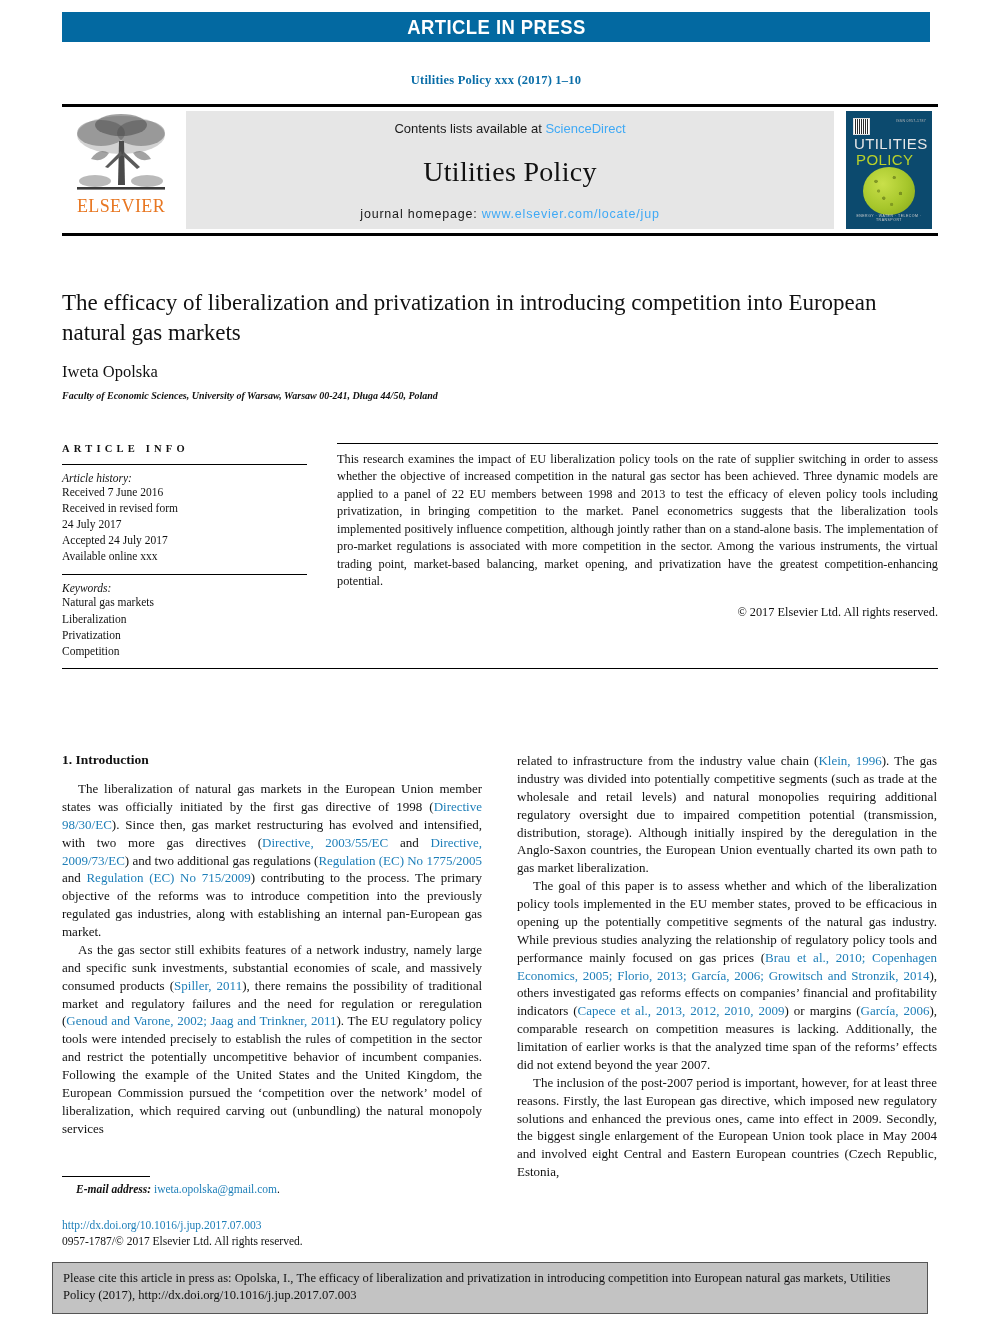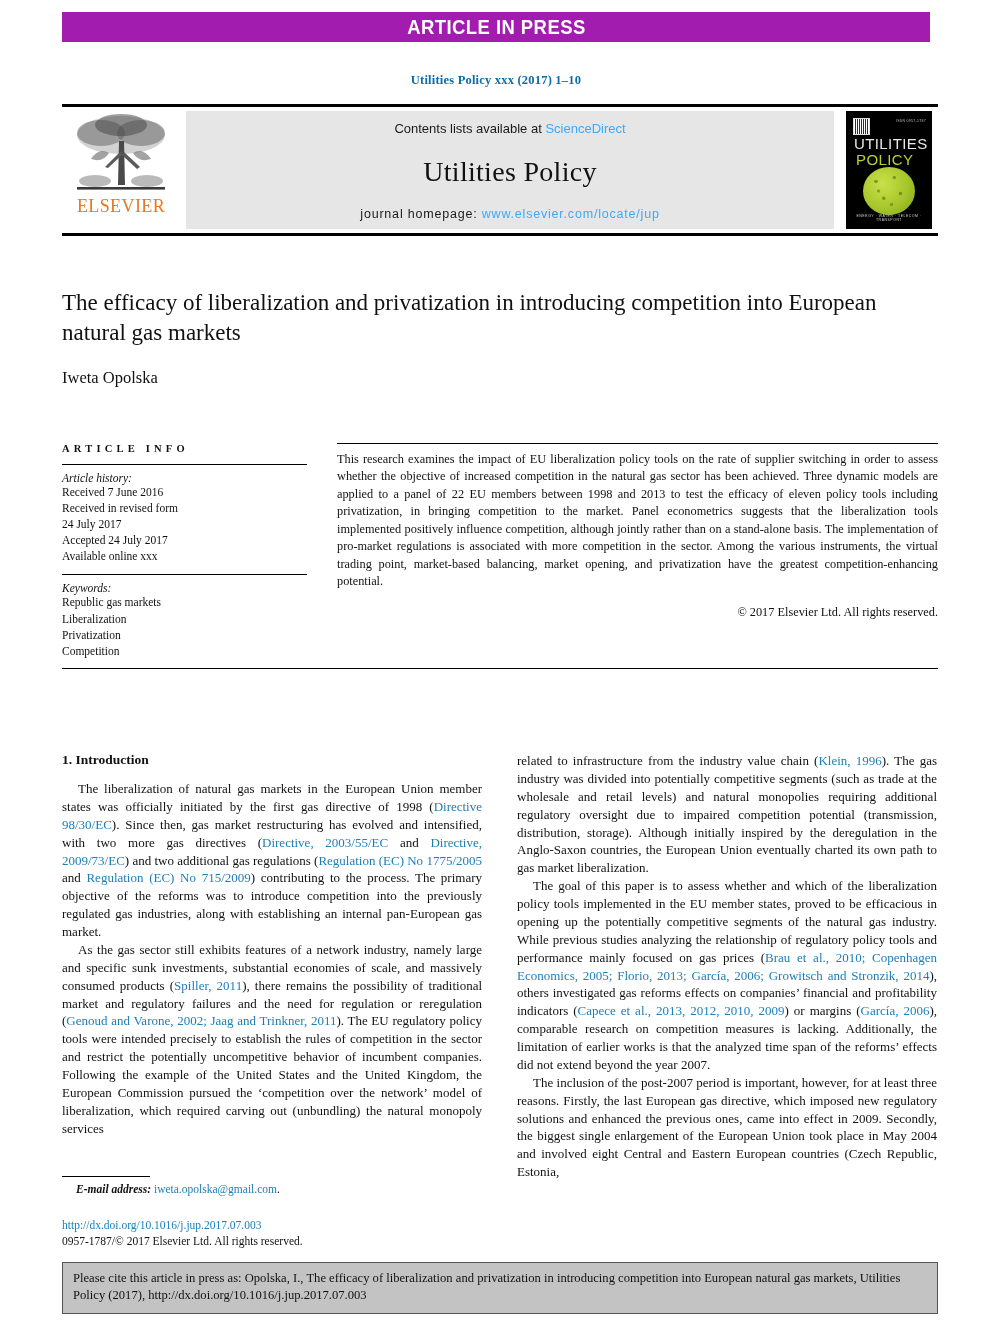--- a/index.html
+++ b/index.html
@@ -22,21 +22,21 @@
     box-sizing: border-box;
   }
 
   
   .press-banner {
     position: absolute;
     left: 62px;
     top: 12px;
     width: 868px;
     height: 30px;
-    background: #a21caf;
+    background: #0369a1;
     display: flex;
     align-items: center;
     justify-content: center;
   }
   .press-banner span {
     color: #ffffff;
     font-family: "Liberation Sans", sans-serif;
     font-weight: bold;
     font-size: 21px;
     letter-spacing: 0.5px;
@@ -133,21 +133,21 @@
   .cover {
     width: 98px;
     flex: none;
     display: flex;
     align-items: center;
     justify-content: center;
   }
   .cover-img {
     width: 86px;
     height: 118px;
-    background: #000000;
+    background: #0c4a6e;
     position: relative;
     overflow: hidden;
   }
   .cover-barcode {
     position: absolute;
     left: 7px; top: 7px;
     width: 15px; height: 15px;
     background:
       repeating-linear-gradient(90deg, #fff 0 1px, #2b2b2b 1px 2px);
     border: 1px solid #ddd;
@@ -217,21 +217,21 @@
     font-family: "Liberation Serif", serif;
     font-size: 23px;
     line-height: 1.30;
     color: #111;
     font-weight: normal;
     margin: 0;
   }
   .art-author {
     font-family: "Liberation Serif", serif;
     font-size: 16.5px;
-    margin-top: 20px;
+    margin-top: 14px;
     color: #111;
   }
   .art-affil {
     font-family: "Liberation Serif", serif;
     font-style: italic;
     font-weight: bold;
     font-size: 10px;
     margin-top: 8px;
     color: #111;
   }
@@ -361,21 +361,21 @@
     font-family: "Liberation Serif", serif;
     font-size: 11.5px;
     line-height: 1.35;
     color: #111;
   }
   .doi-block .doi-link { color: #1d7eb8; text-decoration: none; display:block; }
 
   
   .cite-box {
     position: absolute;
-    left: 62px;
+    left: 52px;
     top: 1262px;
     width: 876px;
     height: 52px;
     background: #c3c3c3;
     border: 1.5px solid #555;
     box-sizing: border-box;
     padding: 7px 10px;
   }
   .cite-text {
     font-family: "Liberation Serif", serif;
@@ -438,36 +438,37 @@
           <div class="cover-bottom">ENERGY · WATER · TELECOM · TRANSPORT</div>
         </div>
       </div>
 
     </div>
   </div>
 
   <div class="title-block">
     <h1 class="art-title">The efficacy of liberalization and privatization in introducing competition into European natural gas markets</h1>
     <div class="art-author">Iweta Opolska</div>
+    <div class="art-affil">Faculty of Economic Sciences, University of Warsaw, Warsaw 00-241, Długa 44/50, Poland</div>
   </div>
 
   <div class="info-row">
 
     <div class="col-info">
       <div class="sec-head">ARTICLE INFO</div>
       <div class="rule"></div>
       <div class="hist-label">Article history:</div>
       <div class="hist-line">Received 7 June 2016</div>
       <div class="hist-line">Received in revised form</div>
       <div class="hist-line">24 July 2017</div>
       <div class="hist-line">Accepted 24 July 2017</div>
       <div class="hist-line">Available online xxx</div>
       <div class="rule-thin"></div>
       <div class="kw-label">Keywords:</div>
-      <div class="kw-line">Republic gas markets</div>
+      <div class="kw-line">Natural gas markets</div>
       <div class="kw-line">Liberalization</div>
       <div class="kw-line">Privatization</div>
       <div class="kw-line">Competition</div>
     </div>
 
     <div class="col-abs">
       <div class="rule"></div>
       <div class="abs-text">This research examines the impact of EU liberalization policy tools on the rate of supplier switching in order to assess whether the objective of increased competition in the natural gas sector has been achieved. Three dynamic models are applied to a panel of 22 EU members between 1998 and 2013 to test the efficacy of eleven policy tools including privatization, in bringing competition to the market. Panel econometrics suggests that the liberalization tools implemented positively influence competition, although jointly rather than on a stand-alone basis. The implementation of pro-market regulations is associated with more competition in the sector. Among the various instruments, the virtual trading point, market-based balancing, market opening, and privatization have the greatest competition-enhancing potential.</div>
       <div class="abs-copy">© 2017 Elsevier Ltd. All rights reserved.</div>
     </div>

